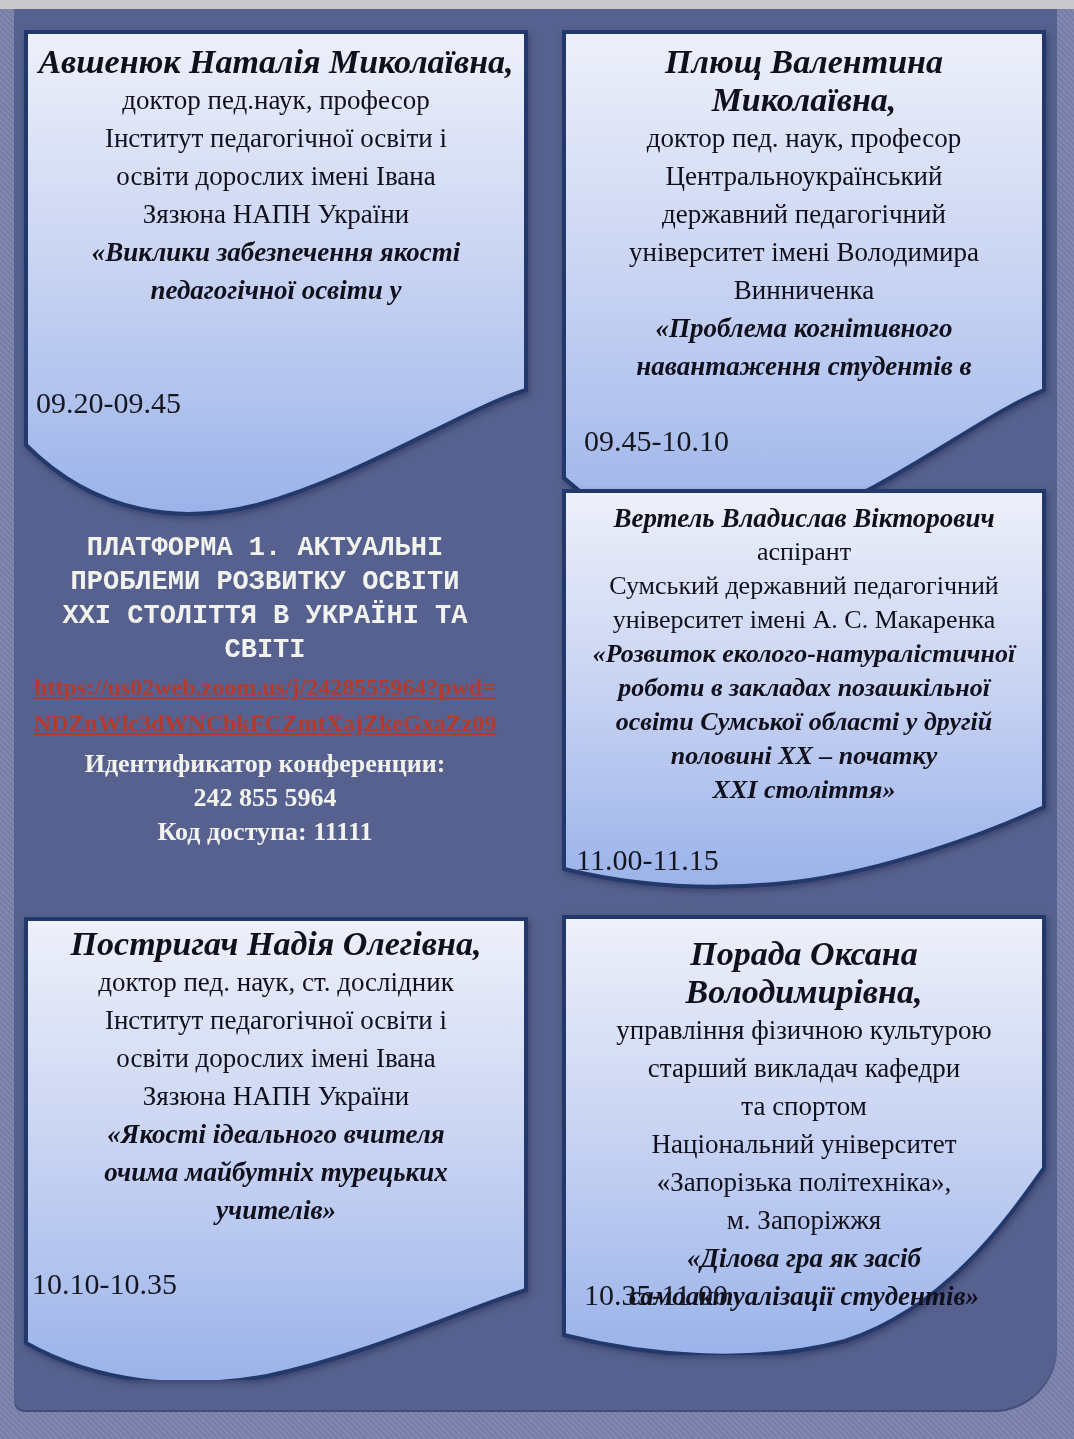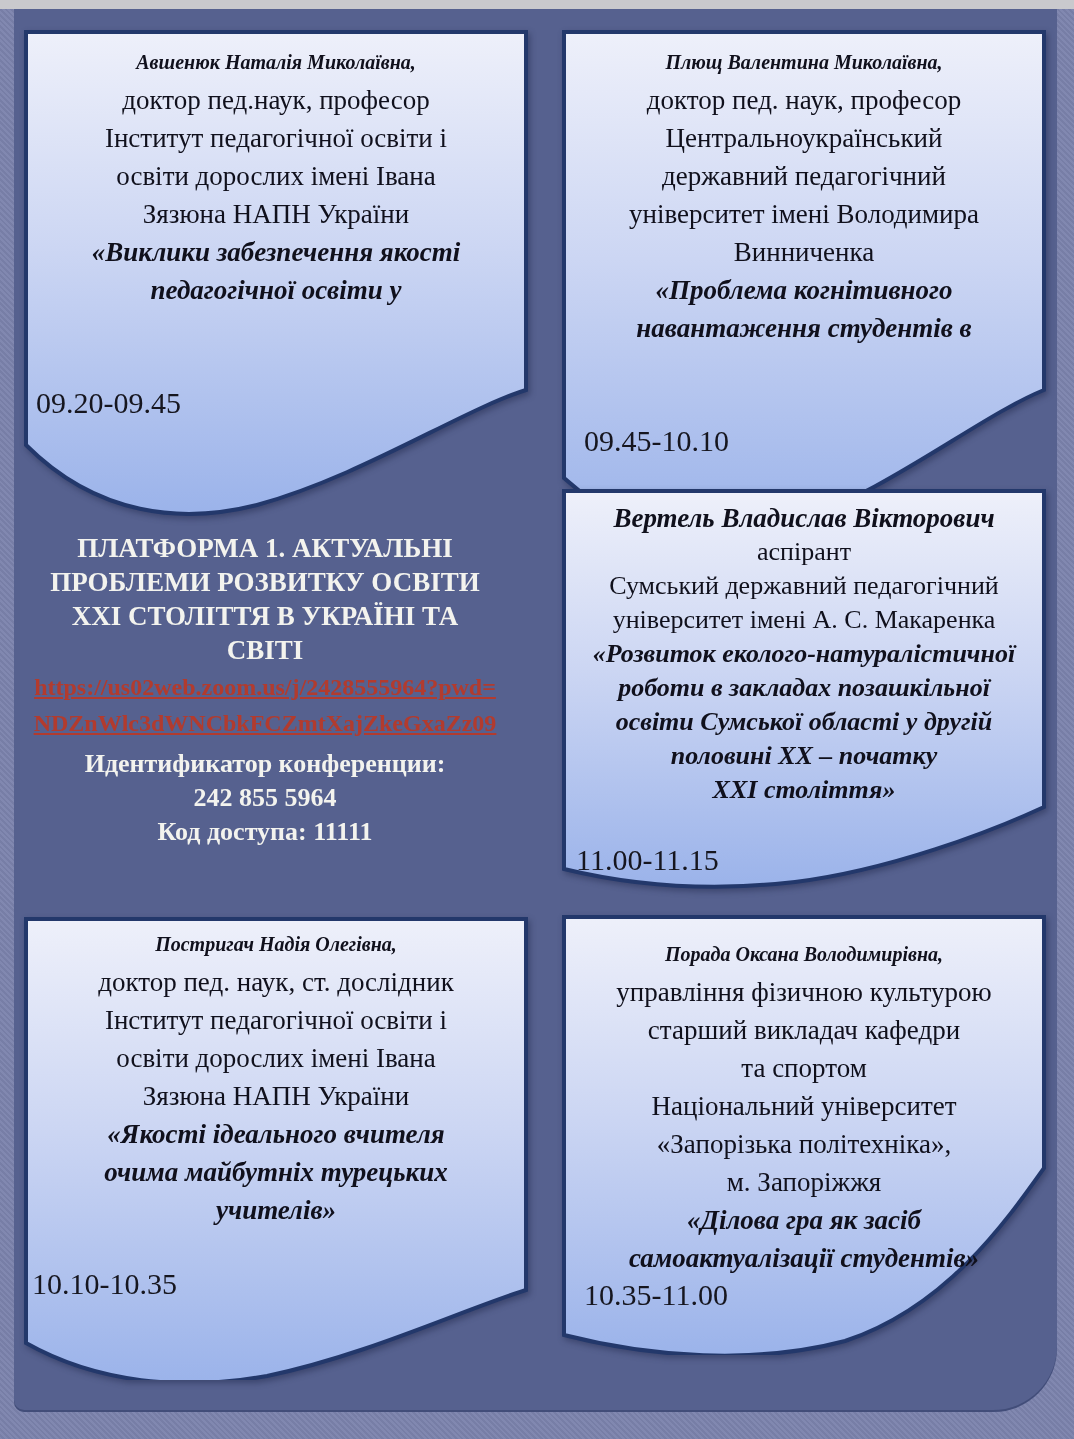--- a/index.html
+++ b/index.html
@@ -24,31 +24,31 @@
     border-radius:0 0 64px 10px;
     box-shadow:inset 0 -2px 0 rgba(30,40,80,.35);
   }
   .card{position:absolute;}
   .card-bg{position:absolute;left:0;top:0;width:100%;height:100%;
     filter:drop-shadow(2px 3px 3px rgba(20,28,60,.40));}
   .card-content{position:relative;padding:15px 16px 0 16px;text-align:center;}
   .ln{
     margin:0;font-size:27px;line-height:38px;color:#10101c;
   }
-  .ln.name{font-weight:bold;font-style:italic;font-size:20px;}
+  .ln.name{font-weight:bold;font-style:italic;font-size:34px;}
   .ln.title{font-weight:bold;font-style:italic;}
   .card-sm .ln{font-size:26px;line-height:34px;}
   .card-sm .ln.name{font-size:27px;}
   .time{
     position:absolute;font-size:30px;color:#16161f;line-height:34px;
   }
   .platform{
     position:absolute;left:30px;top:531px;width:470px;text-align:center;
   }
-  .p3-head{margin:0;font-size:27px;line-height:34px;font-weight:bold;color:#f3f3ee;}
+  .p3-head{margin:0;font-size:27px;line-height:34px;font-weight:bold;color:#f3f3ee;font-family:Liberation Mono, monospace;}
   .p3-link{
     display:block;margin:2px 0 0 0;font-size:24px;line-height:36px;font-weight:bold;
     color:#b23b2e;text-decoration:underline;word-break:break-all;cursor:pointer;
   }
   .p3-meta{margin:0;font-size:26px;line-height:34px;font-weight:bold;color:#f3f3ee;}
   .p3-meta-block{margin-top:6px;}
 </style>
 </head>
 <body>
 

